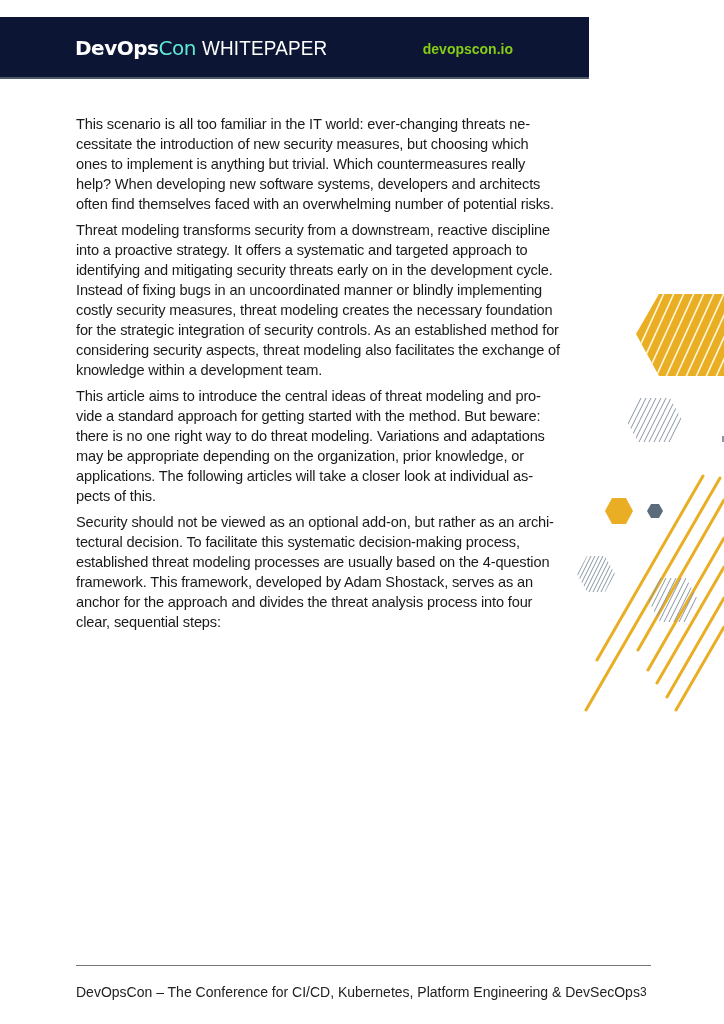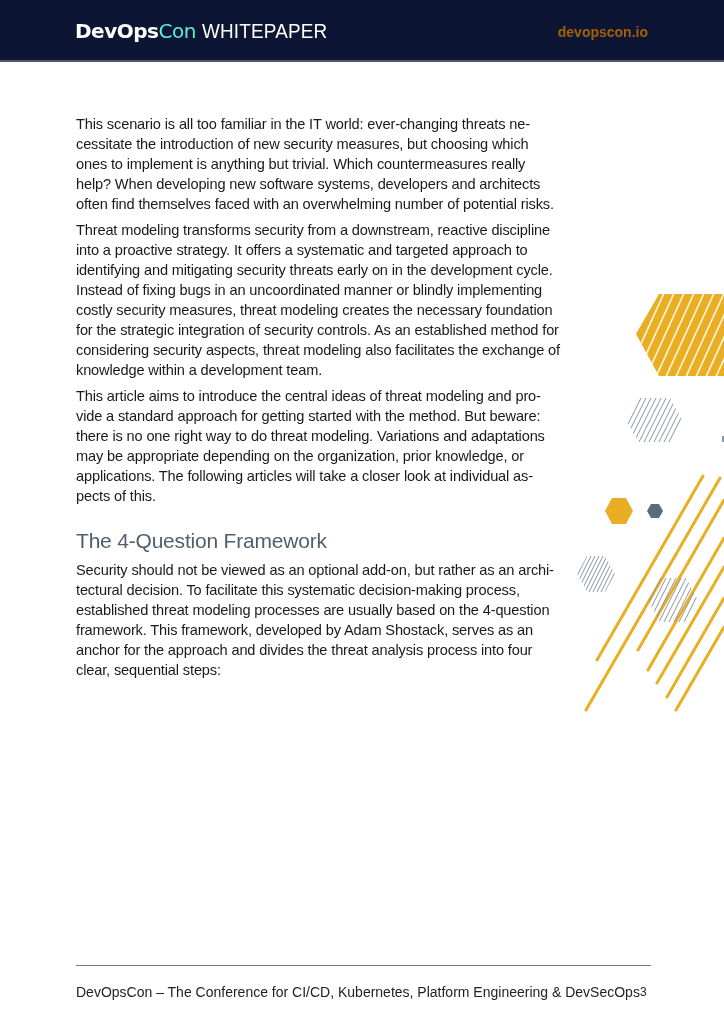--- a/index.html
+++ b/index.html
@@ -1,33 +1,33 @@
 <!DOCTYPE html>
 <html><head>
   <meta charset="utf-8">
   <style>
     * { box-sizing: border-box; margin: 0; padding: 0; }
     html, body { width: 724px; height: 1024px; background: #ffffff; overflow: hidden; }
     body { position: relative; font-family: "Liberation Sans", sans-serif; color: #1a1a1a; }
 
     .header {
-      position: absolute; left: 0; top: 0; width: 724px; height: 62px;
+      position: absolute; left: 0; top: 17px; width: 589px; height: 62px;
       background: #0c1533;
       border-bottom: 2px solid #4d5a6a;
     }
     .brand {
       position: absolute; left: 75px; top: 19px; height: 28px;
       display: flex; align-items: baseline; white-space: nowrap;
     }
     .brand-devops { font-family: "DejaVu Sans", sans-serif; font-weight: bold; font-size: 20px; color: #ffffff; letter-spacing: -0.5px; }
     .brand-con { font-family: "DejaVu Sans", sans-serif; font-size: 20px; color: #5eead4; letter-spacing: -0.5px; }
     .brand-wp { font-family: "Liberation Sans", sans-serif; font-size: 21px; color: #ffffff; margin-left: 6px; letter-spacing: 0.2px; font-weight: normal; transform: scaleX(0.9); transform-origin: left; display: inline-block; }
     .site-url {
       position: absolute; right: 76px; top: 24px;
-      font-family: "Liberation Sans", sans-serif; font-weight: bold; font-size: 14px; color: #a16207;
+      font-family: "Liberation Sans", sans-serif; font-weight: bold; font-size: 14px; color: #84cc16;
     }
 
     .content {
       position: absolute; left: 76px; top: 114px; width: 486px;
     }
     .content p {
       font-size: 14.6px; line-height: 20px; margin-bottom: 6px; color: #1a1a1a;
       letter-spacing: -0.15px;
     }
     .content h2 {
@@ -54,21 +54,20 @@
       <span class="brand-con">Con</span>
       <span class="brand-wp">WHITEPAPER</span>
   </div>
   <div class="site-url">devopscon.io</div>
 </div>
 
 <div class="content">
   <p>This scenario is all too familiar in the IT world: ever-changing threats ne­cessitate the introduction of new security measures, but choosing which ones to implement is anything but trivial. Which countermeasures really help? When developing new software systems, developers and architects often find themselves faced with an overwhelming number of potential risks.</p>
   <p>Threat modeling transforms security from a downstream, reactive disci­pline into a proactive strategy. It offers a systematic and targeted approach to identifying and mitigating security threats early on in the development cycle. Instead of fixing bugs in an uncoordinated manner or blindly imple­menting costly security measures, threat modeling creates the necessary foundation for the strategic integration of security controls. As an estab­lished method for considering security aspects, threat modeling also facili­tates the exchange of knowledge within a development team.</p>
   <p>This article aims to introduce the central ideas of threat modeling and pro­vide a standard approach for getting started with the method. But beware: there is no one right way to do threat modeling. Variations and adaptations may be appropriate depending on the organization, prior knowledge, or applications. The following articles will take a closer look at individual as­pects of this.</p>
-  <h2>The 4-Question Framework</h2>
   <p>Security should not be viewed as an optional add-on, but rather as an archi­tectural decision. To facilitate this systematic decision-making process, established threat modeling processes are usually based on the 4-question framework. This framework, developed by Adam Shostack, serves as an anchor for the approach and divides the threat analysis process into four clear, sequential steps:</p>
 </div>
 
 <svg class="deco" viewBox="560 280 164 450" xmlns="http://www.w3.org/2000/svg">
   <defs>
     <clipPath id="hexBig">
         <polygon points="636,334 659,294 724,294 724,376 659,376"></polygon>
       </clipPath>
     <clipPath id="hexGray1">
         <polygon points="626,420 638,398 670,398 682,420 670,442 638,442"></polygon>

